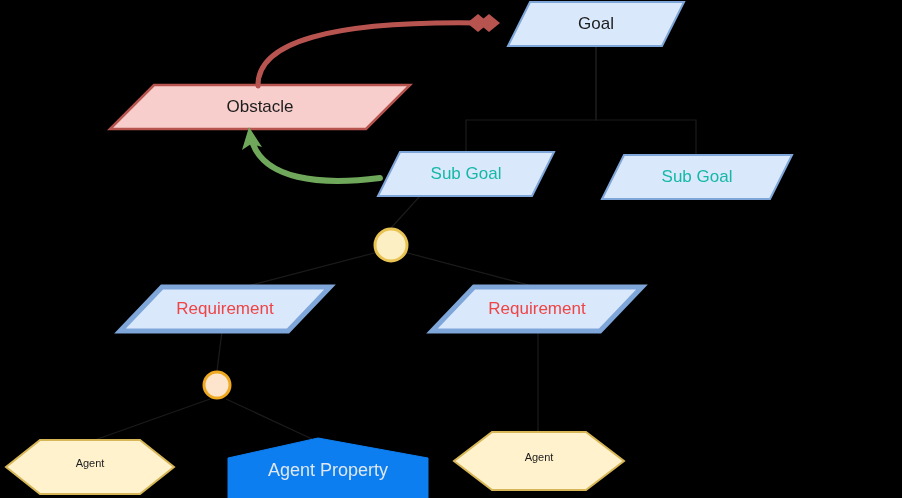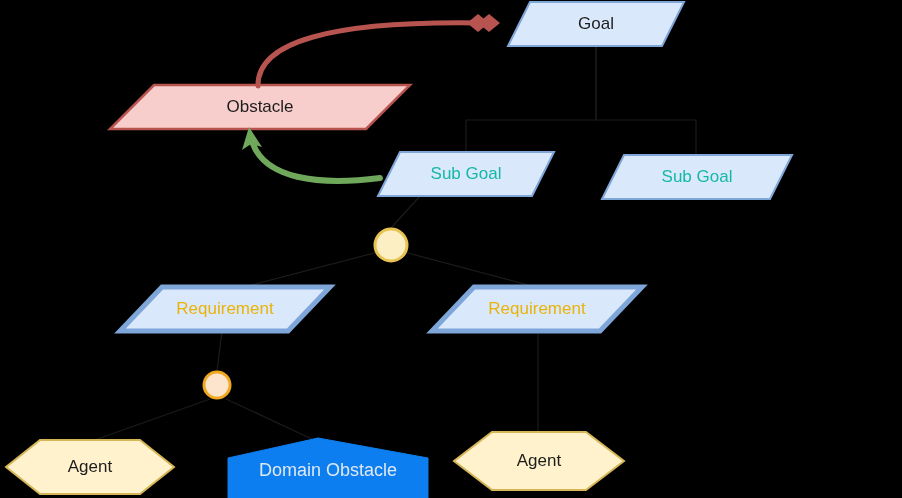--- a/index.html
+++ b/index.html
@@ -28,22 +28,22 @@
     white-space: nowrap;
     text-align: center;
     font-family: "Liberation Sans", sans-serif;
     font-size: 17px;
     color: #1a1a1a;
     line-height: 1;
   }
   .label-goal      { font-size: 17px; color: #1d1d1d; }
   .label-obstacle  { font-size: 17px; color: #1d1d1d; }
   .label-subgoal   { font-size: 17px; color: #14b8a6; }
-  .label-req       { font-size: 17px; color: #eab308; }
-  .label-agent     { font-size: 17px; color: #1d1d1d; }
+  .label-req       { font-size: 17px; color: #ef4444; }
+  .label-agent     { font-size: 11px; color: #1d1d1d; }
   .label-domprop   { font-size: 18px; color: #dfe8f2; }
 </style>
 </head>
 <body>
 
 <div id="canvas">
 
   <svg id="svg-layer" viewBox="0 0 902 498" xmlns="http://www.w3.org/2000/svg">
 
     <g>
@@ -118,15 +118,15 @@
   <div class="node-label label-subgoal" style="left:602px; top:168px; width:190px;">Sub Goal</div>
 
   <div class="node-label label-req" style="left:120px; top:300px; width:210px;">Requirement</div>
 
   <div class="node-label label-req" style="left:432px; top:300px; width:210px;">Requirement</div>
 
   <div class="node-label label-agent" style="left:6px; top:458px; width:168px;">Agent</div>
 
   <div class="node-label label-agent" style="left:454px; top:452px; width:170px;">Agent</div>
 
-  <div class="node-label label-domprop" style="left:228px; top:461px; width:200px;">Domain Obstacle</div>
+  <div class="node-label label-domprop" style="left:228px; top:461px; width:200px;">Agent Property</div>
 
 </div>
 
 </body></html>

